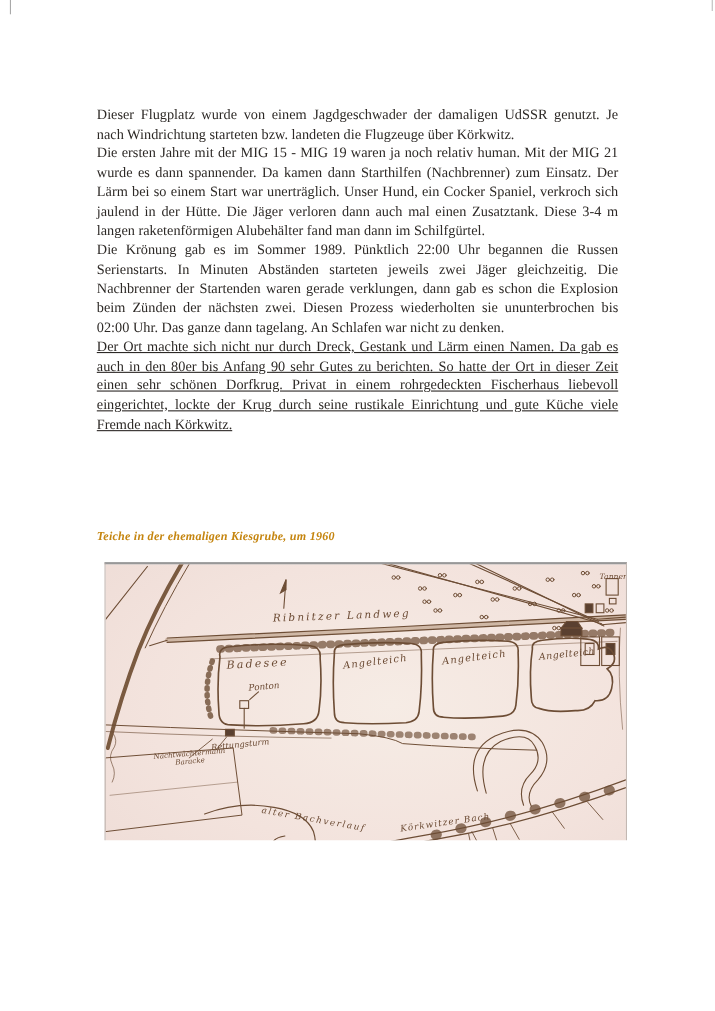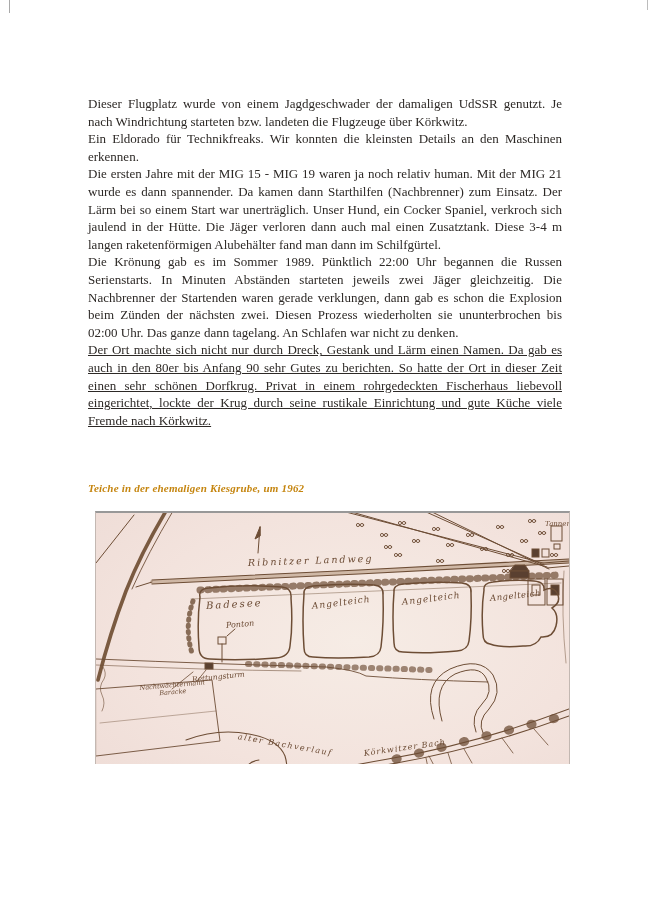--- a/index.html
+++ b/index.html
@@ -59,27 +59,26 @@
 </head>
 <body>
 
 <div class="page">
 
   <div class="edge-tick tick-tl"></div>
   <div class="edge-tick tick-tr"></div>
 
   <div class="bodytext">
     <p>Dieser Flugplatz wurde von einem Jagdgeschwader der damaligen UdSSR genutzt. Je nach Windrichtung starteten bzw. landeten die Flugzeuge über Körkwitz.</p>
-    <p>Ein Eldorado für Technikfreaks. Wir konnten die kleinsten Details an den Maschinen erkennen.</p>
     <p>Die ersten Jahre mit der MIG 15 - MIG 19 waren ja noch relativ human. Mit der MIG 21 wurde es dann spannender. Da kamen dann Starthilfen (Nachbrenner) zum Einsatz. Der Lärm bei so einem Start war unerträglich. Unser Hund, ein Cocker Spaniel, verkroch sich jaulend in der Hütte. Die Jäger verloren dann auch mal einen Zusatztank. Diese 3-4 m langen raketenförmigen Alubehälter fand man dann im Schilfgürtel.</p>
     <p>Die Krönung gab es im Sommer 1989. Pünktlich 22:00 Uhr begannen die Russen Serienstarts. In Minuten Abständen starteten jeweils zwei Jäger gleichzeitig. Die Nachbrenner der Startenden waren gerade verklungen, dann gab es schon die Explosion beim Zünden der nächsten zwei. Diesen Prozess wiederholten sie ununterbrochen bis 02:00 Uhr. Das ganze dann tagelang. An Schlafen war nicht zu denken.</p>
     <p class="block2">Der Ort machte sich nicht nur durch Dreck, Gestank und Lärm einen Namen. Da gab es auch in den 80er bis Anfang 90 sehr Gutes zu berichten. So hatte der Ort in dieser Zeit einen sehr schönen Dorfkrug. Privat in einem rohrgedeckten Fischerhaus liebevoll eingerichtet, lockte der Krug durch seine rustikale Einrichtung und gute Küche viele Fremde nach Körkwitz.</p>
   </div>
 
-  <div class="caption">Teiche in der ehemaligen Kiesgrube, um 1962</div>
+  <div class="caption">Teiche in der ehemaligen Kiesgrube, um 1960</div>
 
   <div class="map">
     <svg width="473" height="284" viewBox="0 0 473 284">
       <g stroke="#6d4d35" stroke-width="1" fill="none" stroke-linecap="round">
 
         <path d="M0,50 L38,2"></path>
 
         <path d="M70,-2 Q45,40 30,78 Q14,120 2,167" stroke-width="3.6" stroke="#7a5a40"></path>
         <path d="M77,-2 Q52,40 36,76" stroke-width="0.9"></path>
 

